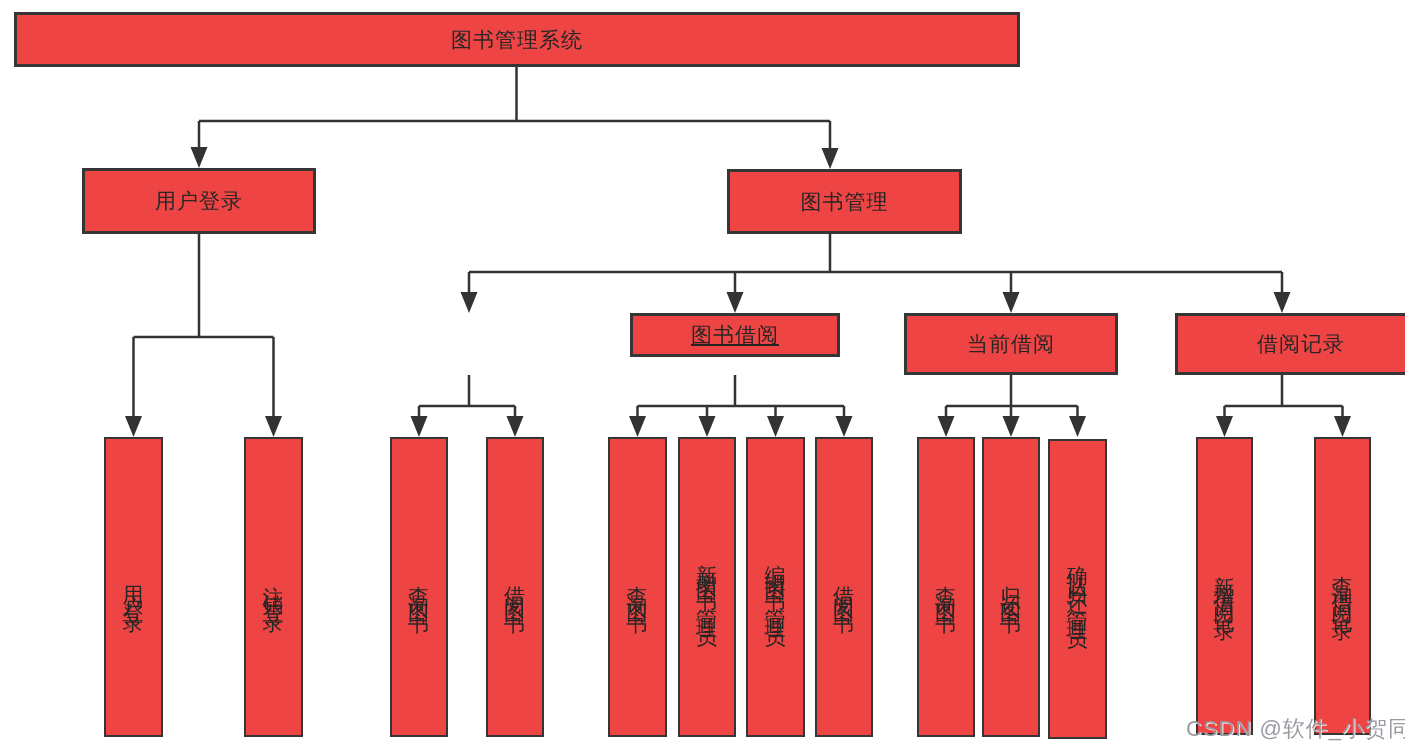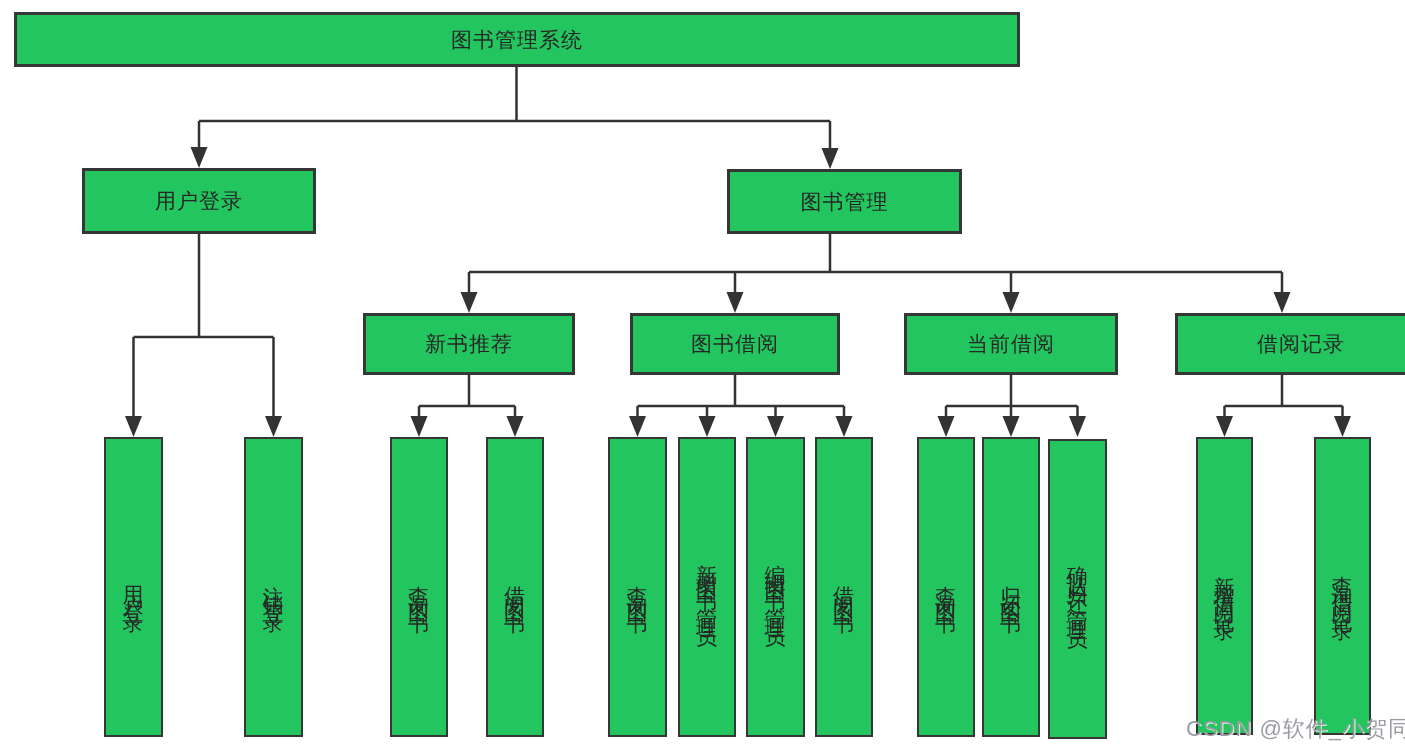--- a/index.html
+++ b/index.html
@@ -8,21 +8,21 @@
     width: 1405px;
     height: 747px;
     background: #ffffff;
     font-family: "Liberation Sans", sans-serif;
     overflow: hidden;
   }
   #wires { position: absolute; left: 0; top: 0; z-index: 0; }
   .box {
     position: absolute;
     box-sizing: border-box;
-    background: #22c55e;
+    background: #ef4444;
     border: 3px solid #363636;
     color: #262626;
     display: flex;
     align-items: center;
     justify-content: center;
     font-size: 21px;
     letter-spacing: 1px;
     z-index: 1;
     white-space: nowrap;
   }
@@ -80,22 +80,21 @@
              M1069 416 L1086 416 L1077.5 437 Z
              M1216 416 L1233 416 L1224.5 437 Z
              M1334 416 L1351 416 L1342.5 437 Z"></path>
   </svg>
 
   <div class="box" style="left:14px; top:12px; width:1006px; height:55px;">图书管理系统</div>
 
   <div class="box" style="left:82px; top:168px; width:234px; height:66px;">用户登录</div>
   <div class="box" style="left:727px; top:169px; width:235px; height:65px;">图书管理</div>
 
-  <div class="box" style="left:363px; top:313px; width:212px; height:62px;">新书推荐</div>
-  <div class="box" style="left:630px; top:313px; width:210px; height:62px;">图书借阅</div>
+  <div class="box" style="left:630px; top:313px; width:210px; height:44px;text-decoration:underline;">图书借阅</div>
   <div class="box" style="left:904px; top:313px; width:214px; height:62px;font-family:Liberation Serif, serif;">当前借阅</div>
   <div class="box" style="left:1175px; top:313px; width:252px; height:62px;">借阅记录</div>
 
   <div class="box leaf vtext" style="left:104px; top:437px; width:59px; height:300px;">用户登录</div>
   <div class="box leaf vtext" style="left:244px; top:437px; width:59px; height:300px;">注销登录</div>
 
   <div class="box leaf vtext" style="left:390px; top:437px; width:58px; height:300px;">查询图书</div>
   <div class="box leaf vtext" style="left:486px; top:437px; width:58px; height:300px;">借阅图书</div>
 
   <div class="box leaf vtext" style="left:608px; top:437px; width:59px; height:300px;">查询图书</div>

